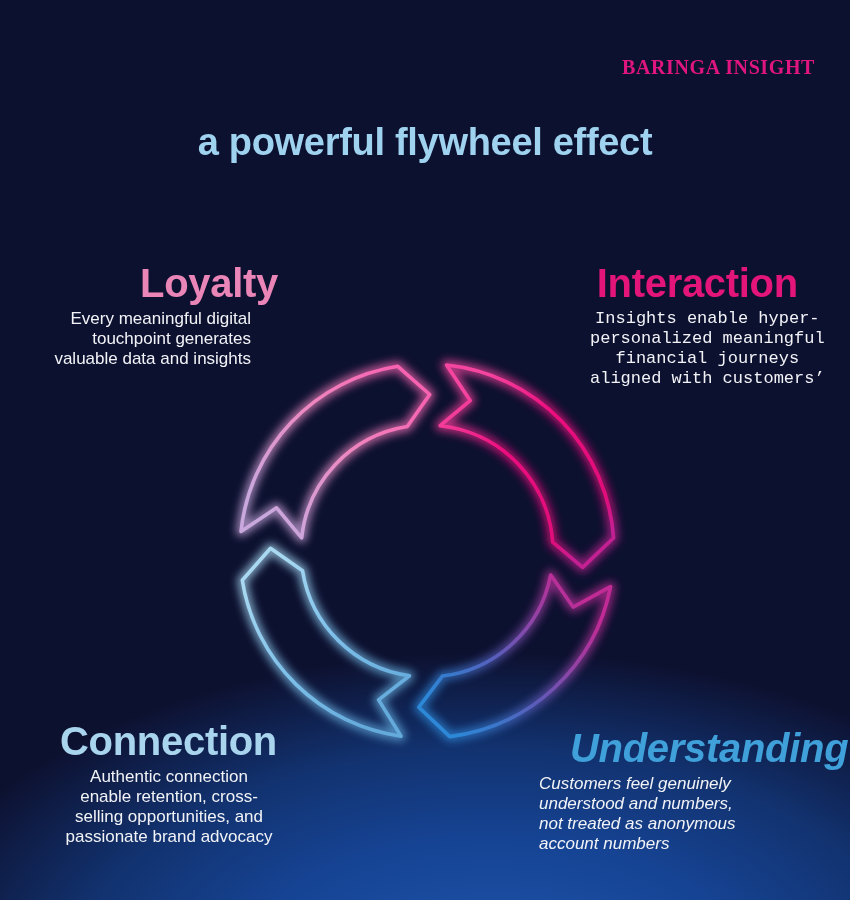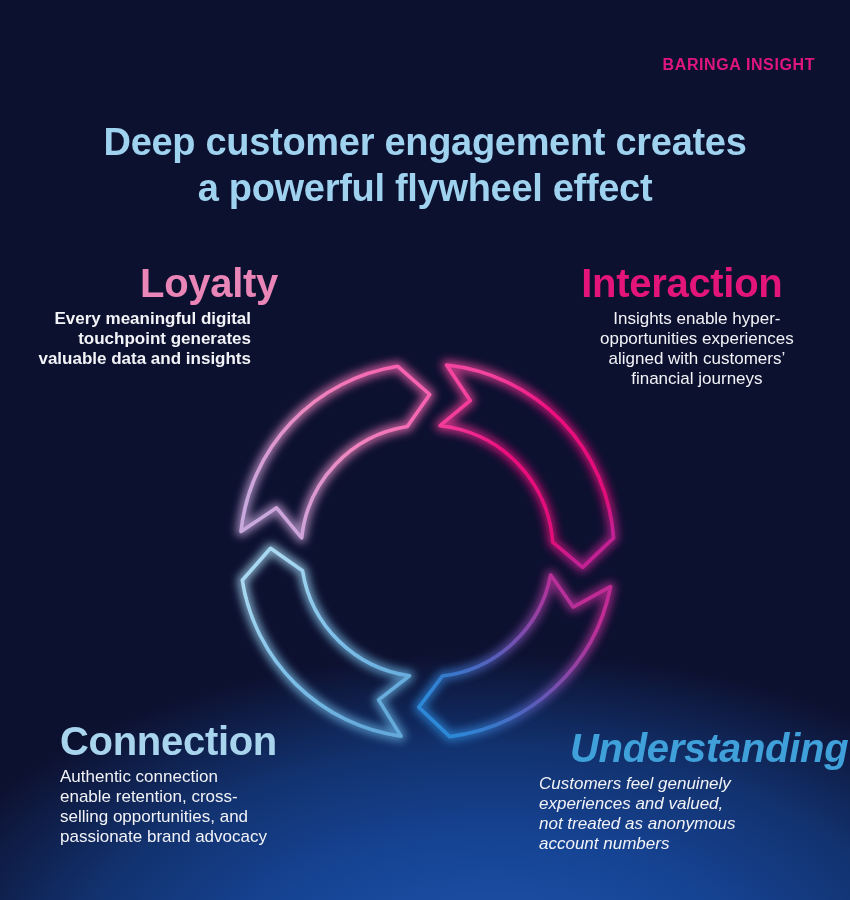--- a/index.html
+++ b/index.html
@@ -7,49 +7,50 @@
     position:relative;
     width:850px;height:900px;
     overflow:hidden;
     font-family:"Liberation Sans", sans-serif;
     background:
       radial-gradient(95% 48% at 58% 108%, #1e55ab 0%, #164495 30%, #12326f 52%, rgba(13,17,48,0) 74%),
       #0d1130;
   }
   .brand{
     position:absolute; top:56px; right:35px;
-    font-size:16px; font-weight:bold; letter-spacing:0.6px;
+    font-size:20px; font-weight:bold; letter-spacing:0.6px;
     white-space:nowrap;
+    font-family:Liberation Serif, serif;
   }
   .title{
     position:absolute; top:119px; left:0; width:100%;
     text-align:center; font-weight:bold;
     font-size:38px; line-height:46px; letter-spacing:-0.3px;
   }
   .quad{ position:absolute; }
   .quad h2{
     margin:0; font-size:40px; line-height:42px; font-weight:bold; letter-spacing:-0.3px;
     white-space:nowrap;
   }
   .quad .body{
     margin-top:5px; font-size:17px; line-height:20px; color:#f2f3f7;
   }
   .quad .body div{ white-space:nowrap; }
 
   
   .quad.loyalty{ top:262px; right:572px; text-align:right; }
-  .quad.loyalty .body{ margin-right:27px;font-weight:bold; }
+  .quad.loyalty .body{ margin-right:27px; }
 
   
   .quad.interaction{ top:262px; left:570px; text-align:center; }
-  .quad.interaction .body{ margin-left:30px; }
+  .quad.interaction .body{ margin-left:20px;font-family:Liberation Mono, monospace; }
 
   
   .quad.connection{ top:720px; left:60px; width:218px; text-align:left; }
-  .quad.connection .body{ text-align:left; }
+  .quad.connection .body{ text-align:center; }
 
   
   .quad.understanding{ top:727px; left:539px; text-align:left;font-style:italic; }
   .quad.understanding h2{ margin-left:31px; }
 
   .flywheel{
     position:absolute; left:212px; top:336px; width:430px; height:430px;
   }
   .flywheel path{ fill:none; stroke-linejoin:round; }
 </style>
@@ -96,56 +97,55 @@
         <path d="M 398.56,250.68 A 187 187 0 0 1 237.79,400.61 L 206.81,371.29 L 230.36,340.06 A 126 126 0 0 0 338.69,239.04 L 361.11,271.08 Z" stroke="url(#g-understanding)" stroke-width="10" opacity="0.75" filter="url(#neon-glow)"></path>
         <path d="M 398.56,250.68 A 187 187 0 0 1 237.79,400.61 L 206.81,371.29 L 230.36,340.06 A 126 126 0 0 0 338.69,239.04 L 361.11,271.08 Z" stroke="url(#g-understanding)" stroke-width="3.6"></path>
         <path d="M 188.97,400.18 A 187 187 0 0 1 30.30,244.25 L 58.52,212.27 L 90.55,234.71 A 126 126 0 0 0 197.46,339.77 L 166.64,363.84 Z" stroke="url(#g-connection)" stroke-width="10" opacity="0.75" filter="url(#neon-glow)"></path>
         <path d="M 188.97,400.18 A 187 187 0 0 1 30.30,244.25 L 58.52,212.27 L 90.55,234.71 A 126 126 0 0 0 197.46,339.77 L 166.64,363.84 Z" stroke="url(#g-connection)" stroke-width="3.6"></path>
       </g>
   </svg>
 
   <div class="brand" style="color: rgb(224, 21, 127);">BARINGA INSIGHT</div>
 
   <div class="title" style="color: rgb(159, 210, 239);">
-    <div>Deep customer engagement creates</div>
     <div>a powerful flywheel effect</div>
   </div>
 
   <div class="quad loyalty">
     <h2 style="color: rgb(234, 133, 184);">Loyalty</h2>
     <div class="body">
         <div>Every meaningful digital</div>
         <div>touchpoint generates</div>
         <div>valuable data and insights</div>
       </div>
   </div>
 
   <div class="quad interaction">
     <h2 style="color: rgb(227, 21, 121);">Interaction</h2>
     <div class="body">
         <div>Insights enable hyper-</div>
-        <div>opportunities experiences</div>
+        <div>personalized meaningful</div>
+        <div>financial journeys</div>
         <div>aligned with customers’</div>
-        <div>financial journeys</div>
       </div>
   </div>
 
   <div class="quad connection">
     <h2 style="color: rgb(169, 212, 238);">Connection</h2>
     <div class="body">
         <div>Authentic connection</div>
         <div>enable retention, cross-</div>
         <div>selling opportunities, and</div>
         <div>passionate brand advocacy</div>
       </div>
   </div>
 
   <div class="quad understanding">
     <h2 style="color: rgb(63, 160, 218);">Understanding</h2>
     <div class="body">
         <div>Customers feel genuinely</div>
-        <div>experiences and valued,</div>
+        <div>understood and numbers,</div>
         <div>not treated as anonymous</div>
         <div>account numbers</div>
       </div>
   </div>
 
 </div>
 
 </body></html>

